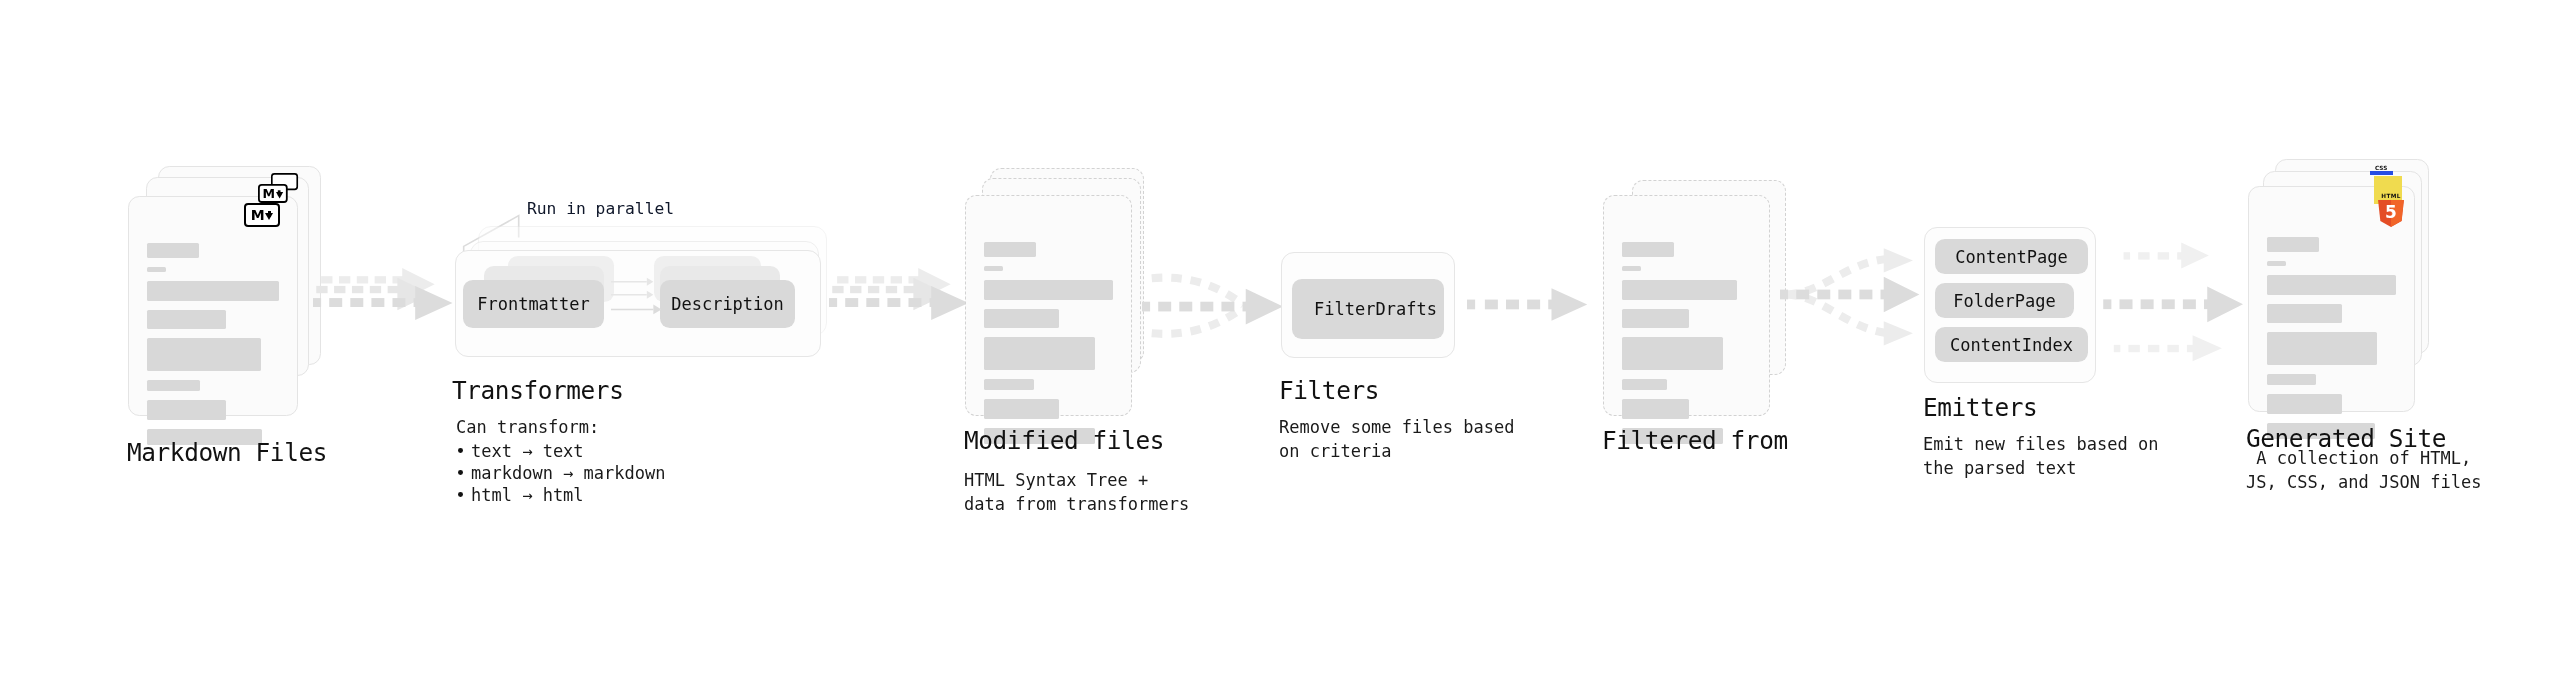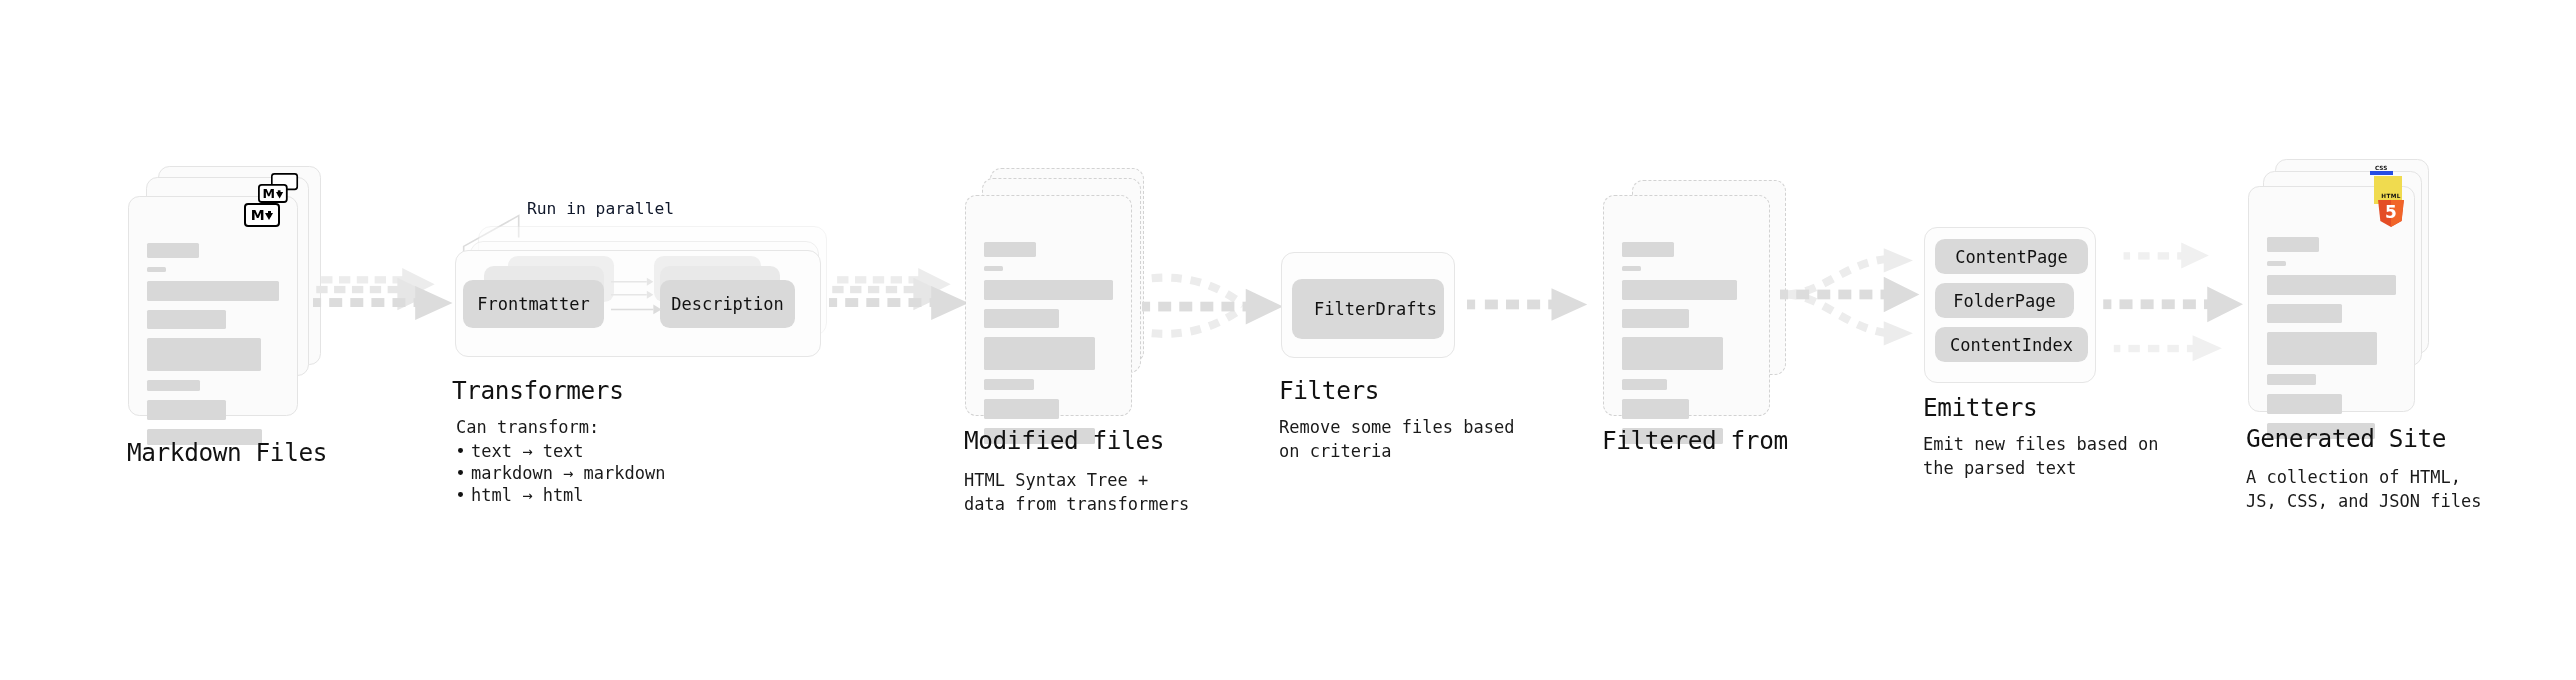--- a/index.html
+++ b/index.html
@@ -430,18 +430,18 @@
       </div>
       <div class="js-logo" style="left:2374px; top:176px;"></div>
       <div class="html5-logo" style="left:2377px; top:193px;">
         <span class="ht">HTML</span>
         <span class="shield">
           <span class="five">5</span>
         </span>
       </div>
     </div>
     <div class="title" style="left:2246px; top:424px;">Generated Site</div>
-    <div class="subtitle" style="left:2246px; top:465px;">A collection of HTML,
+    <div class="subtitle" style="left:2246px; top:446px;text-align:center;">A collection of HTML,
 JS, CSS, and JSON files</div>
   </div>
 
 </div>
 
 
 </body></html>

